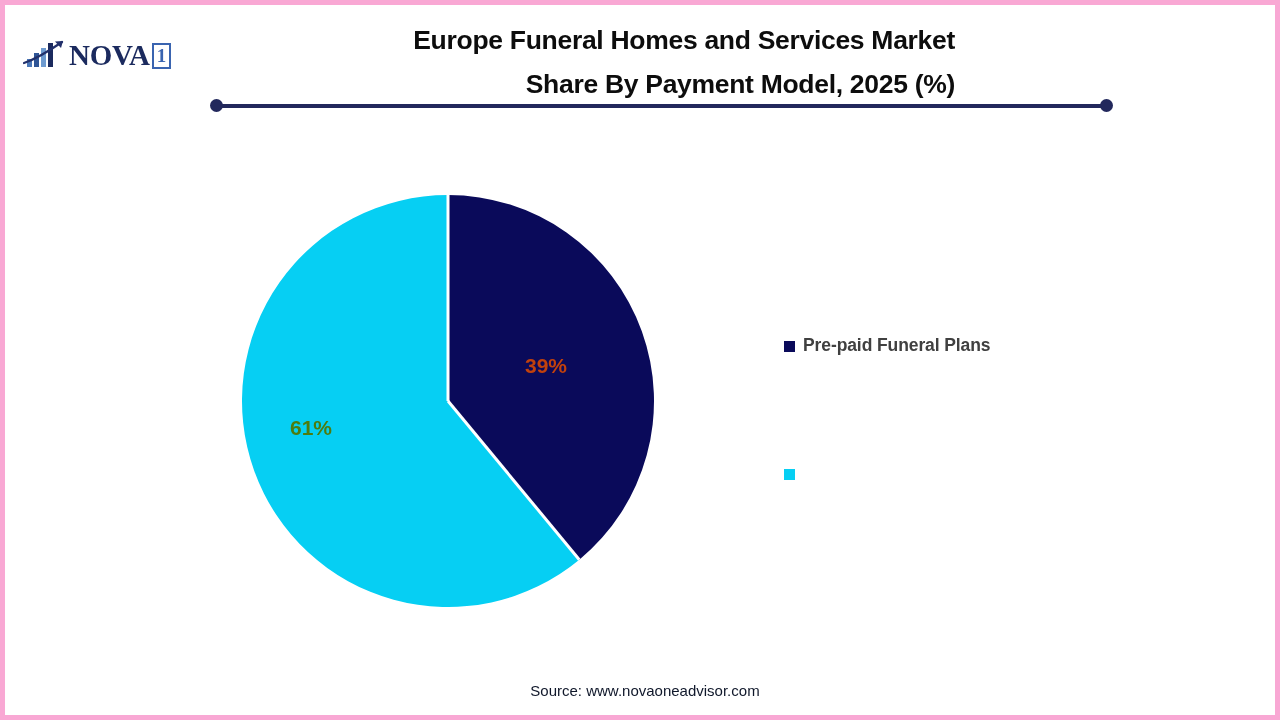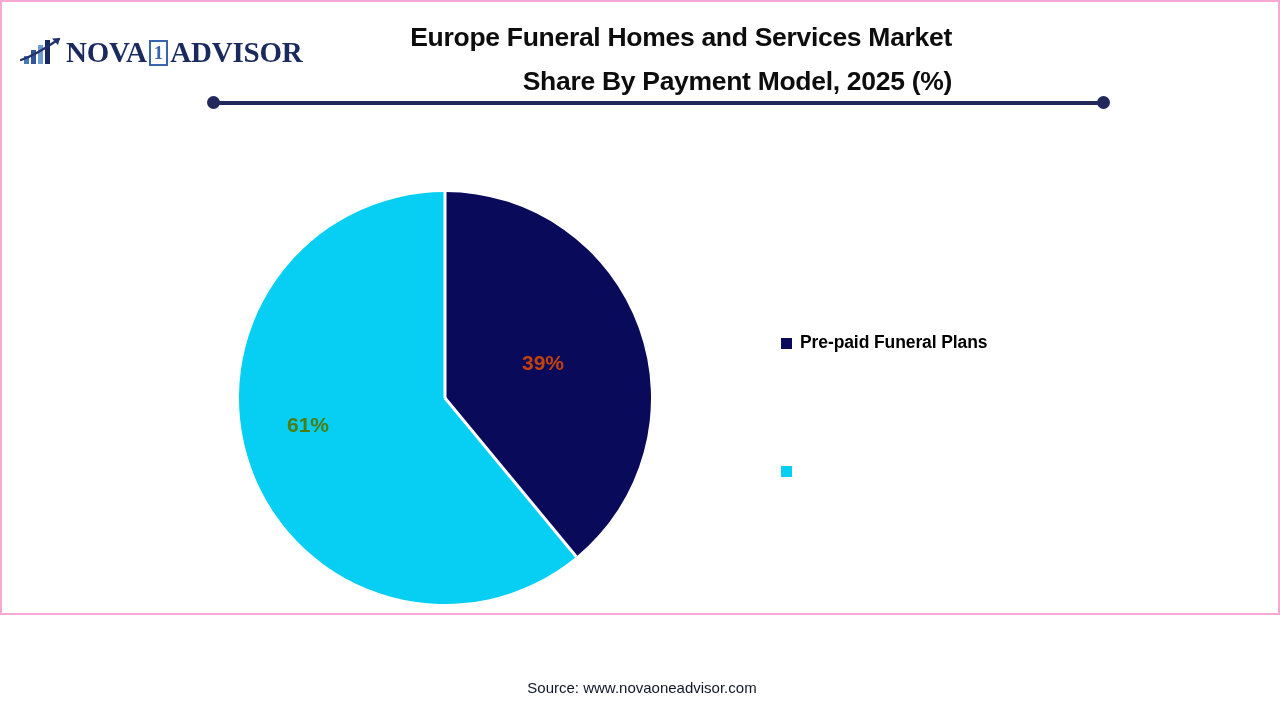--- a/index.html
+++ b/index.html
@@ -9,24 +9,24 @@
   }
   body {
     width: 1280px;
     height: 720px;
     font-family: "Liberation Sans", sans-serif;
     overflow: hidden;
   }
   #canvas {
     position: relative;
     width: 1280px;
-    height: 615px;
+    height: 720px;
     background: #ffffff;
     box-sizing: border-box;
-    border: 2px solid #f9a8d4;
+    border: 5px solid #f9a8d4;
   }
 
   
   #brand-logo {
     position: absolute;
     left: 18px;
     top: 33px;
     display: flex;
     align-items: center;
     height: 34px;
@@ -143,21 +143,21 @@
     height: 11px;
     flex: none;
     margin-right: 8px;
     position: relative;
     top: 1px;
   }
   .legend-label {
     font-family: "Liberation Sans", sans-serif;
     font-weight: bold;
     font-size: 17.5px;
-    color: #000000;
+    color: #404040;
     white-space: nowrap;
     letter-spacing: -0.1px;
   }
 
   
   #source-note {
     position: absolute;
     left: 0;
     top: 677px;
     width: 1280px;
@@ -177,21 +177,20 @@
       <rect x="4" y="19" width="5" height="8" fill="#4a77b8"></rect>
       <rect x="11" y="13" width="5" height="14" fill="#2f5596"></rect>
       <rect x="18" y="8" width="5" height="19" fill="#6e9bd0"></rect>
       <rect x="25" y="3" width="5" height="24" fill="#1b2a5e"></rect>
       <path d="M1 23 C10 20 26 11 39 2" stroke="#22306b" stroke-width="2.2" fill="none" stroke-linecap="round"></path>
       <path d="M32 1.5 L40 1 L38 8 Z" fill="#22306b"></path>
     </svg>
     <div id="brand-wordmark">
       <span>NOVA</span>
       <span id="brand-one">1</span>
-      <span>ADVISOR</span>
     </div>
   </div>
 
   <div id="chart-title">
     <span class="t-line">Europe Funeral Homes and Services Market</span>
     <span class="t-line">Share By Payment Model, 2025 (%)</span>
   </div>
 
   <div id="title-divider">
     <div class="rule-dot left"></div>

